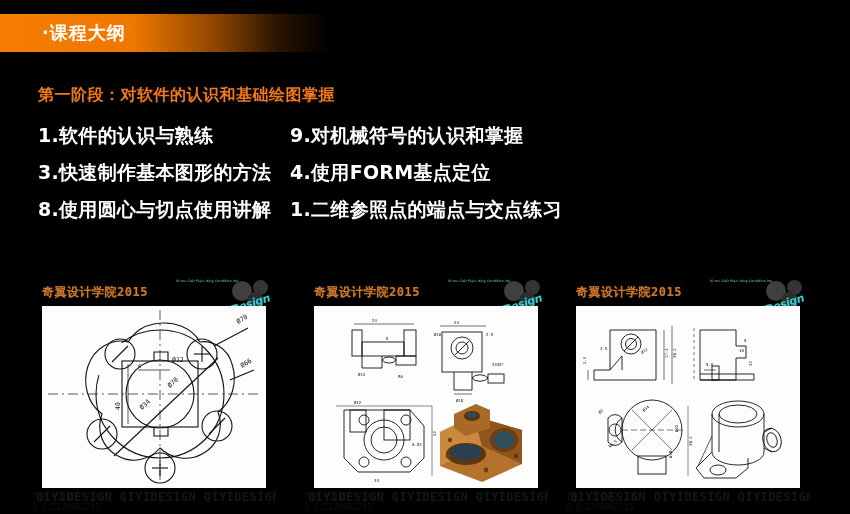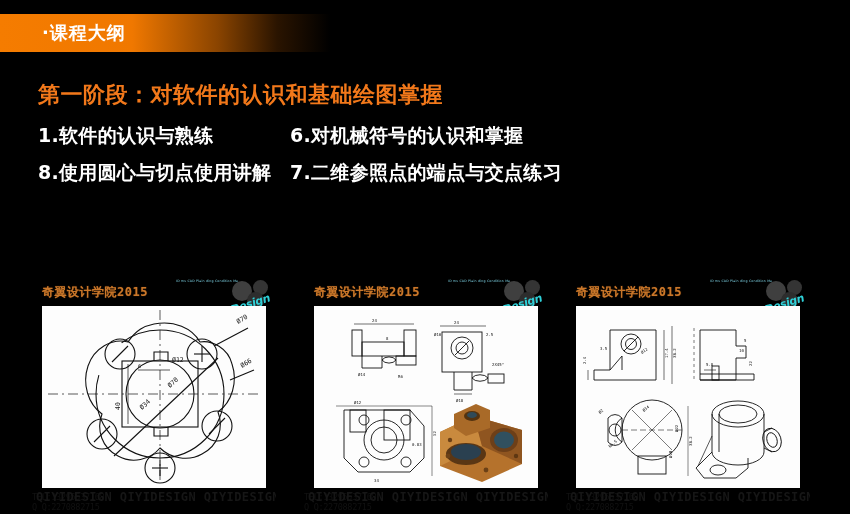--- a/index.html
+++ b/index.html
@@ -38,21 +38,21 @@
   }
 
   
   .outline {
     position: absolute;
     left: 38px;
     top: 82px;
     width: 780px;
   }
   .stage-heading {
-    font-size: 22px;
+    font-size: 16px;
     font-weight: bold;
     color: #F2781A;
     letter-spacing: 0.5px;
     white-space: nowrap;
     margin: 0 0 16px 0;
     line-height: 26px;
   }
   .item-row {
     display: flex;
     align-items: center;
@@ -183,25 +183,29 @@
 <body>
 
 <div class="header-bar"></div>
 <div class="header-title">·课程大纲</div>
 
 <div class="outline">
   <div class="stage-heading">第一阶段：对软件的认识和基础绘图掌握</div>
 
   <div class="item-row">
     <span class="item col-a">1.软件的认识与熟练</span>
-    <span class="item col-b">6.对机械符号的认识和掌握</span>
+    <span class="item col-b">9.对机械符号的认识和掌握</span>
+  </div>
+  <div class="item-row">
+    <span class="item col-a">3.快速制作基本图形的方法</span>
+    <span class="item col-b">4.使用FORM基点定位</span>
   </div>
   <div class="item-row">
     <span class="item col-a">8.使用圆心与切点使用讲解</span>
-    <span class="item col-b">7.二维参照点的端点与交点练习</span>
+    <span class="item col-b">1.二维参照点的端点与交点练习</span>
   </div>
 </div>
 
 <div class="thumb-row">
 
   <div class="thumb t1">
     <div class="wm-brand">奇翼设计学院2015</div>
     <div class="logo-box">
       <div class="logo-circ c1"></div>
       <div class="logo-circ c2"></div>

